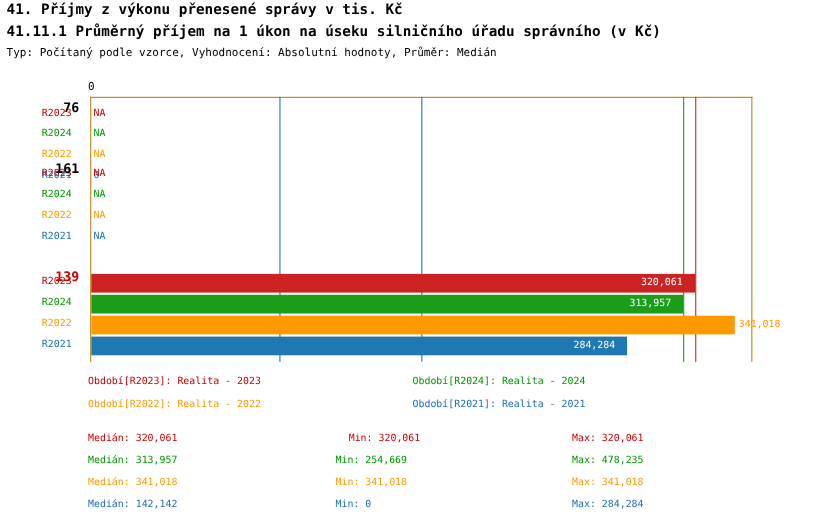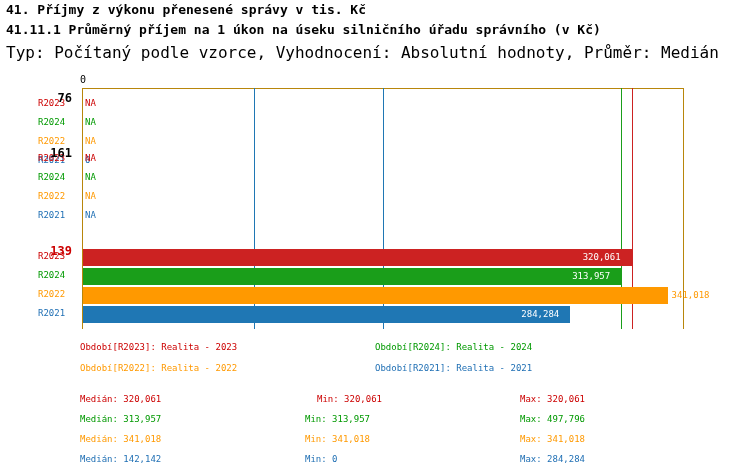--- a/index.html
+++ b/index.html
@@ -28,21 +28,21 @@
     left: 6px;
     top: 22px;
     font-size: 13px;
     font-weight: bold;
     white-space: nowrap;
   }
   .subtitle {
     position: absolute;
     left: 6px;
     top: 43px;
-    font-size: 16px;
+    font-size: 10px;
     white-space: nowrap;
   }
   .plot {
     position: absolute;
     left: 82px;
     top: 88px;
     width: 602px;
     height: 241px;
   }
   .axis-left {
@@ -215,21 +215,21 @@
     <div class="legend" style="left: 80px; top: 342px; color: rgb(204, 0, 0);">Období[R2023]: Realita - 2023</div>
     <div class="legend" style="left: 375px; top: 342px; color: rgb(0, 153, 0);">Období[R2024]: Realita - 2024</div>
     <div class="legend" style="left: 80px; top: 363px; color: rgb(255, 153, 0);">Období[R2022]: Realita - 2022</div>
     <div class="legend" style="left: 375px; top: 363px; color: rgb(31, 111, 180);">Období[R2021]: Realita - 2021</div>
   </div>
 <div id="stats-area">
     <div class="stat" style="left: 80px; top: 394px; color: rgb(204, 0, 0);">Medián: 320,061</div>
     <div class="stat" style="left: 305px; top: 394px; color: rgb(204, 0, 0); margin-left: 12px;">Min: 320,061</div>
     <div class="stat" style="left: 520px; top: 394px; color: rgb(204, 0, 0);">Max: 320,061</div>
     <div class="stat" style="left: 80px; top: 414px; color: rgb(0, 153, 0);">Medián: 313,957</div>
-    <div class="stat" style="left: 305px; top: 414px; color: rgb(0, 153, 0);">Min: 313,957</div>
-    <div class="stat" style="left: 520px; top: 414px; color: rgb(0, 153, 0);">Max: 497,796</div>
+    <div class="stat" style="left: 305px; top: 414px; color: rgb(0, 153, 0);">Min: 254,669</div>
+    <div class="stat" style="left: 520px; top: 414px; color: rgb(0, 153, 0);">Max: 478,235</div>
     <div class="stat" style="left: 80px; top: 434px; color: rgb(255, 153, 0);">Medián: 341,018</div>
     <div class="stat" style="left: 305px; top: 434px; color: rgb(255, 153, 0);">Min: 341,018</div>
     <div class="stat" style="left: 520px; top: 434px; color: rgb(255, 153, 0);">Max: 341,018</div>
     <div class="stat" style="left: 80px; top: 454px; color: rgb(31, 111, 180);">Medián: 142,142</div>
     <div class="stat" style="left: 305px; top: 454px; color: rgb(31, 111, 180);">Min: 0</div>
     <div class="stat" style="left: 520px; top: 454px; color: rgb(31, 111, 180);">Max: 284,284</div>
   </div>
 
 </body></html>

